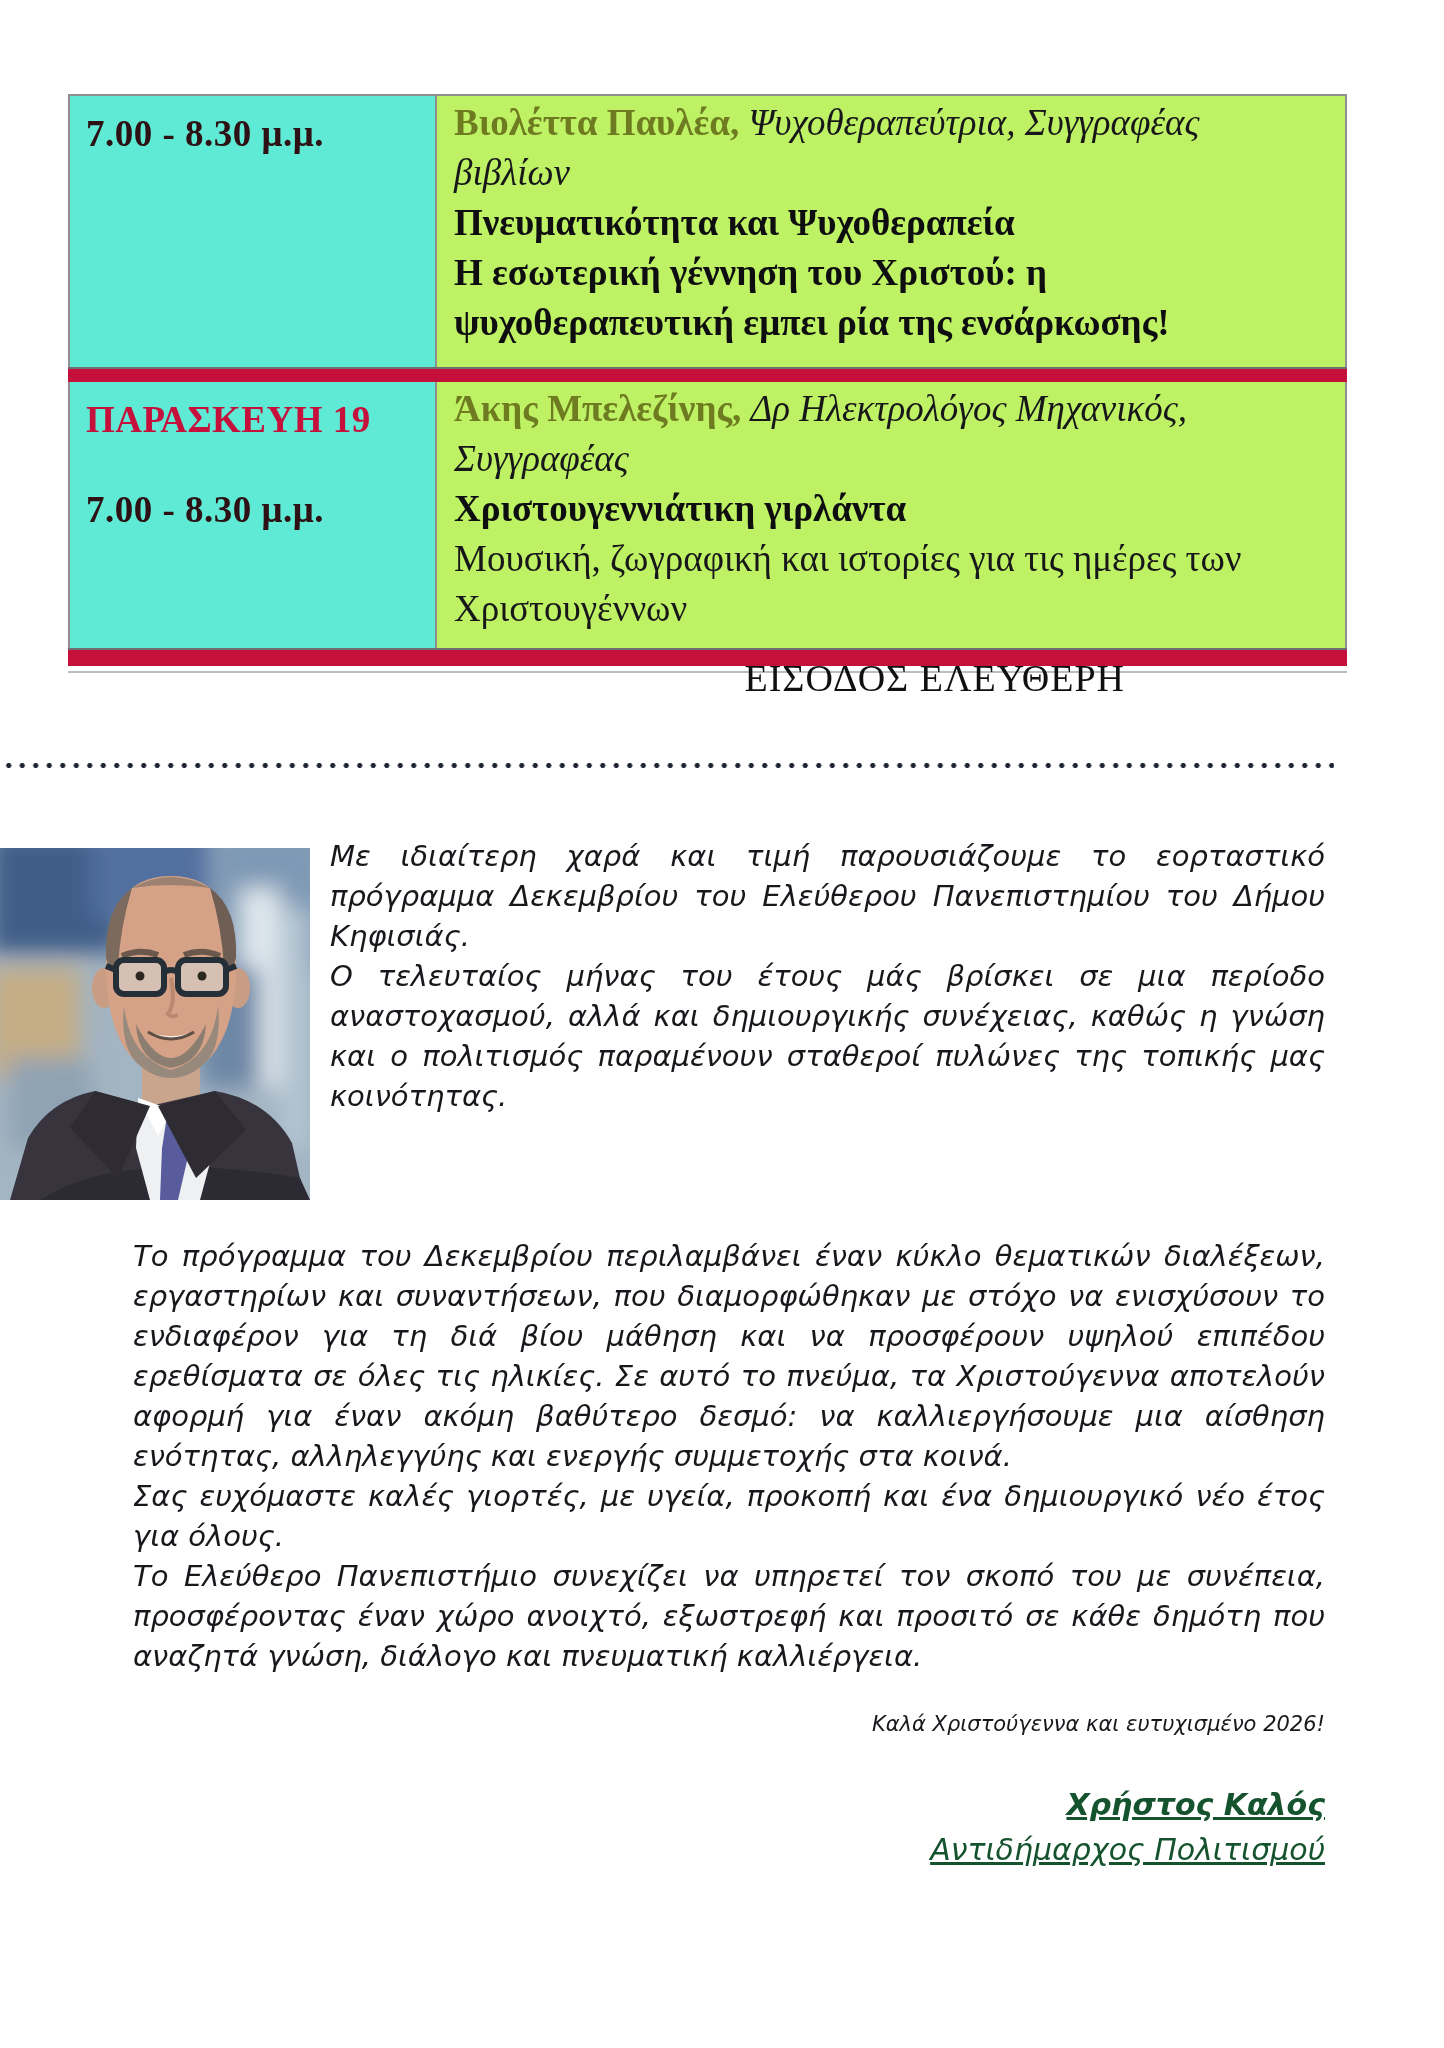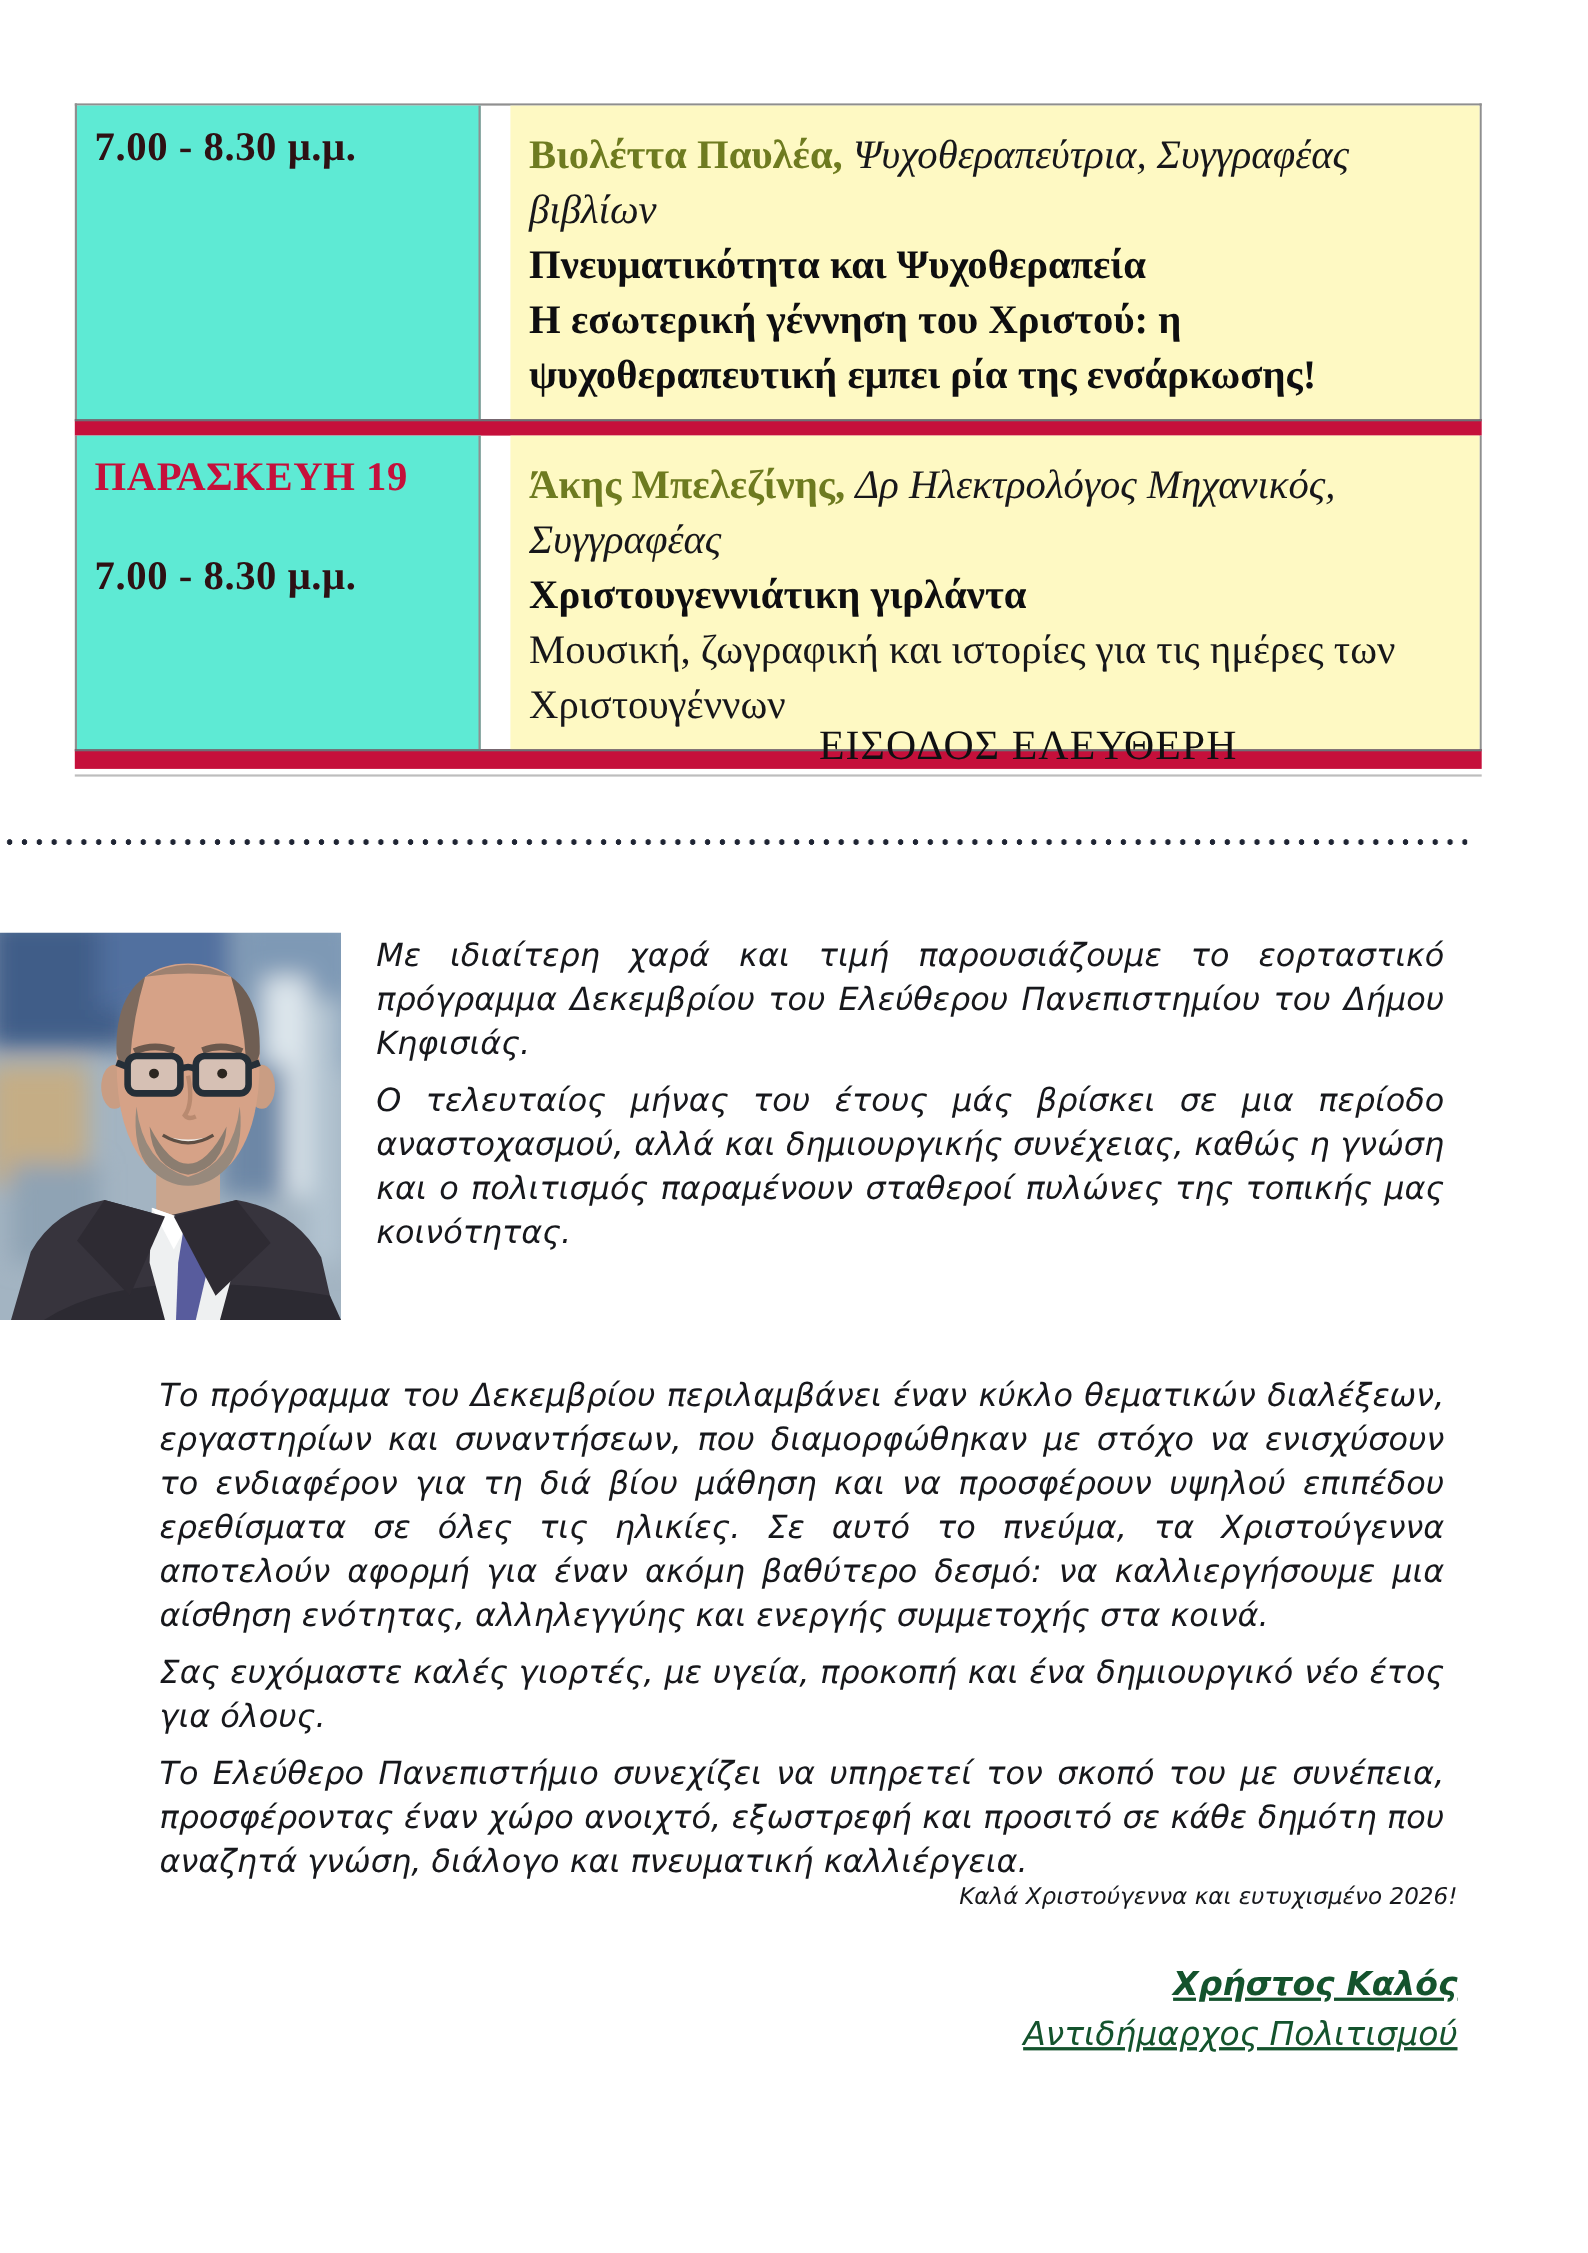--- a/index.html
+++ b/index.html
@@ -5,21 +5,21 @@
   html,body{margin:0;padding:0;background:#ffffff;}
   #page{position:relative;width:1444px;height:2048px;background:#ffffff;overflow:hidden;
         font-family:"Liberation Serif",serif;color:#141414;}
 
   
   .ptable{position:absolute;left:68px;top:94px;width:1279px;}
   .prow{display:flex;border-left:2px solid #8f8f8f;border-right:2px solid #8f8f8f;box-sizing:border-box;}
   .prow.first{border-top:2px solid #8f8f8f;}
   .cell{box-sizing:border-box;font-size:37px;line-height:50px;}
   .cell.left{width:367px;background:#5eead4;border-right:2px solid #8f8f8f;padding:13px 10px 10px 16px;}
-  .cell.right{flex:1;background:#fef9c3;padding:21px 22px 14px 17px;margin-left:27px;}
+  .cell.right{flex:1;background:#bef264;padding:2px 22px 14px 17px;}
   .row1{min-height:273px;}
   .row2{min-height:252px;}
   .cell p{margin:0;}
   .time{color:#2e1114;font-weight:bold;letter-spacing:.5px;}
   .day{color:#c5103b;font-weight:bold;letter-spacing:.5px;margin-bottom:40px !important;}
   .speaker{color:#6e7b20;font-weight:bold;}
   .role{font-style:italic;color:#17171a;}
   .topic{font-weight:bold;color:#0e0e10;}
   .subtitle{font-weight:bold;color:#0e0e10;}
   .desc{color:#17171a;}
@@ -32,21 +32,21 @@
             font-size:38px;color:#101012;letter-spacing:1px;}
 
   
   .dotline{position:absolute;left:2px;top:762px;width:1332px;height:7px;
            background-image:radial-gradient(circle,#1e2433 2.3px,rgba(0,0,0,0) 2.8px);
            background-size:13.5px 7px;background-repeat:repeat-x;background-position:0 50%;}
 
   
   .letter{font-family:"DejaVu Sans","Liberation Sans",sans-serif;font-style:italic;
           color:#17181c;font-size:29px;line-height:40px;text-align:justify;}
-  .letter p{margin:12px;}
+  .letter p{margin:0;}
   .beside{position:absolute;left:330px;top:836px;width:995px;}
   .fullw{position:absolute;left:133px;top:1236px;width:1192px;}
   .closing{position:absolute;left:133px;top:1712px;width:1192px;text-align:right;
            font-family:"DejaVu Sans","Liberation Sans",sans-serif;font-style:italic;
            font-size:21px;color:#17181c;}
   .signature{position:absolute;left:133px;top:1782px;width:1192px;text-align:right;
              font-family:"DejaVu Sans","Liberation Sans",sans-serif;font-style:italic;
              font-size:30px;line-height:45px;color:#14532d;text-decoration:underline;}
   .signature .sname{font-weight:bold;}
 

